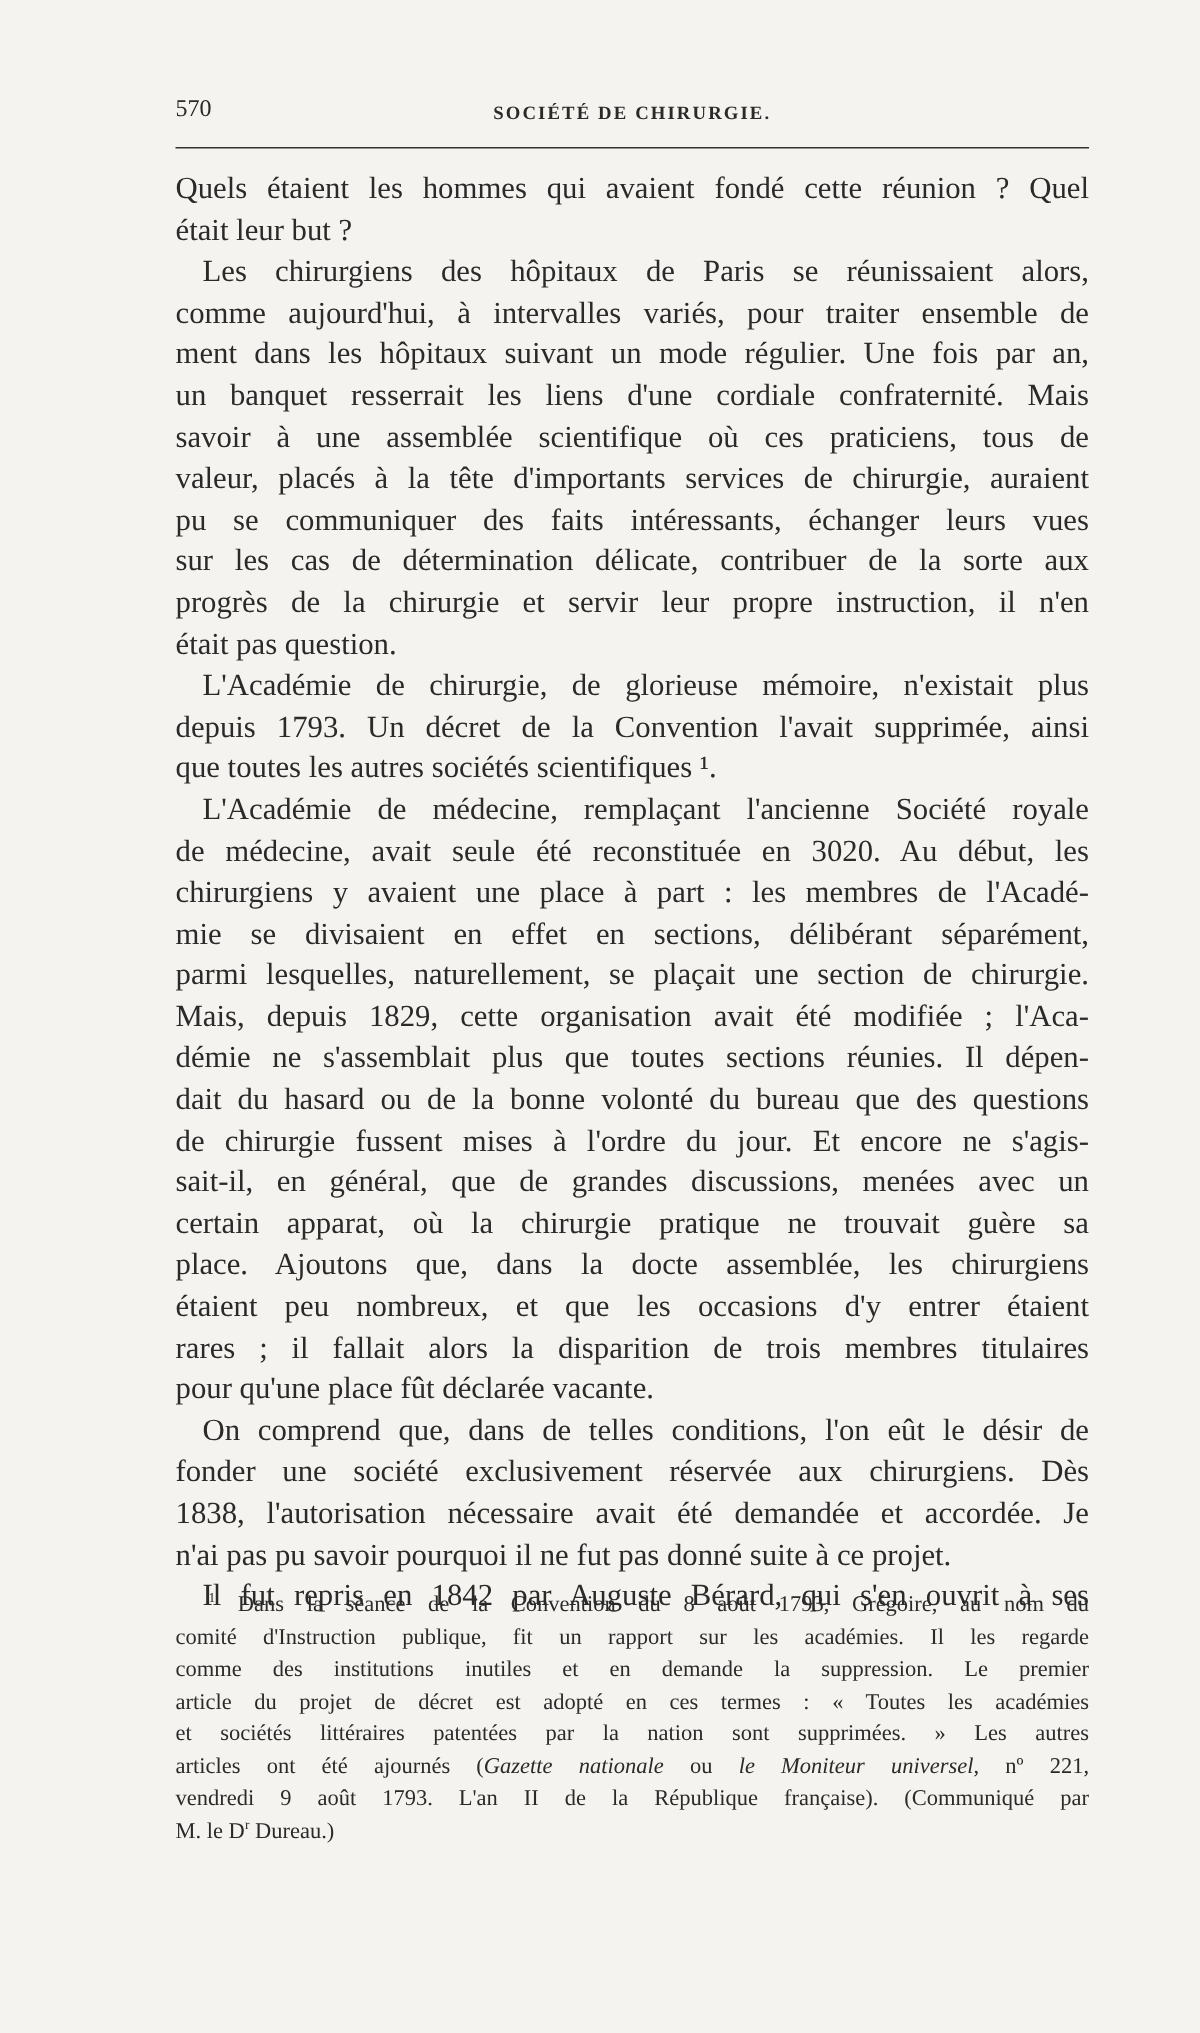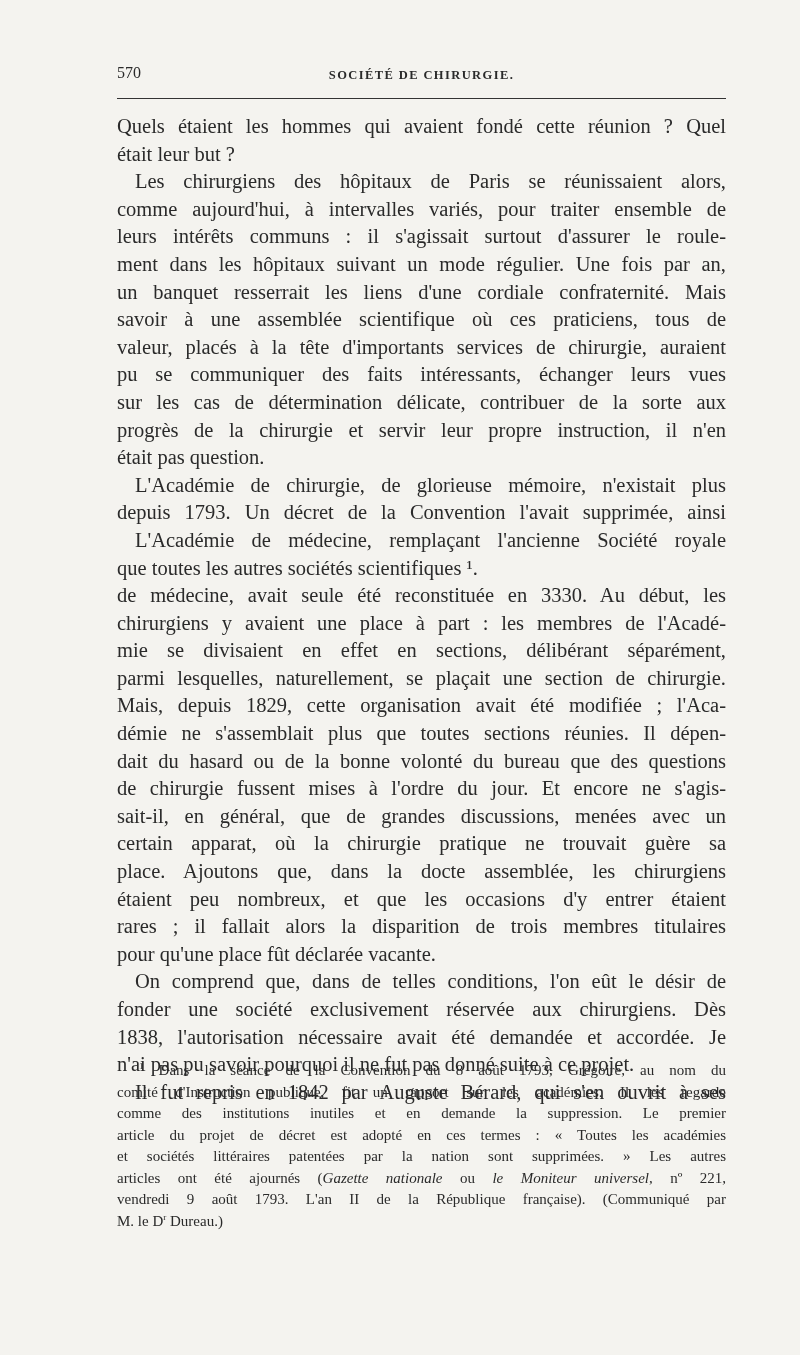--- a/index.html
+++ b/index.html
@@ -45,34 +45,33 @@
     <span class="page-number">570</span>
     <span class="running-title">SOCIÉTÉ DE CHIRURGIE.</span>
   </div>
   <div class="rule"></div>
 
   <div class="body-text" id="body-text">
       <div class="line">Quels étaient les hommes qui avaient fondé cette réunion ? Quel</div>
       <div class="line last">était leur but ?</div>
       <div class="line indent">Les chirurgiens des hôpitaux de Paris se réunissaient alors,</div>
       <div class="line">comme aujourd'hui, à intervalles variés, pour traiter ensemble de</div>
-      <div class="line">leurs intérêts communs : il s'agissait surtout d'assurer le roule-</div>
       <div class="line">ment dans les hôpitaux suivant un mode régulier. Une fois par an,</div>
       <div class="line">un banquet resserrait les liens d'une cordiale confraternité. Mais</div>
       <div class="line">savoir à une assemblée scientifique où ces praticiens, tous de</div>
       <div class="line">valeur, placés à la tête d'importants services de chirurgie, auraient</div>
       <div class="line">pu se communiquer des faits intéressants, échanger leurs vues</div>
       <div class="line">sur les cas de détermination délicate, contribuer de la sorte aux</div>
       <div class="line">progrès de la chirurgie et servir leur propre instruction, il n'en</div>
       <div class="line last">était pas question.</div>
       <div class="line indent">L'Académie de chirurgie, de glorieuse mémoire, n'existait plus</div>
       <div class="line">depuis 1793. Un décret de la Convention l'avait supprimée, ainsi</div>
+      <div class="line last">que toutes les autres sociétés scientifiques ¹.</div>
       <div class="line indent">L'Académie de médecine, remplaçant l'ancienne Société royale</div>
-      <div class="line last">que toutes les autres sociétés scientifiques ¹.</div>
-      <div class="line">de médecine, avait seule été reconstituée en 3330. Au début, les</div>
+      <div class="line">de médecine, avait seule été reconstituée en 3020. Au début, les</div>
       <div class="line">chirurgiens y avaient une place à part : les membres de l'Acadé-</div>
       <div class="line">mie se divisaient en effet en sections, délibérant séparément,</div>
       <div class="line">parmi lesquelles, naturellement, se plaçait une section de chirurgie.</div>
       <div class="line">Mais, depuis 1829, cette organisation avait été modifiée ; l'Aca-</div>
       <div class="line">démie ne s'assemblait plus que toutes sections réunies. Il dépen-</div>
       <div class="line">dait du hasard ou de la bonne volonté du bureau que des questions</div>
       <div class="line">de chirurgie fussent mises à l'ordre du jour. Et encore ne s'agis-</div>
       <div class="line">sait-il, en général, que de grandes discussions, menées avec un</div>
       <div class="line">certain apparat, où la chirurgie pratique ne trouvait guère sa</div>
       <div class="line">place. Ajoutons que, dans la docte assemblée, les chirurgiens</div>

